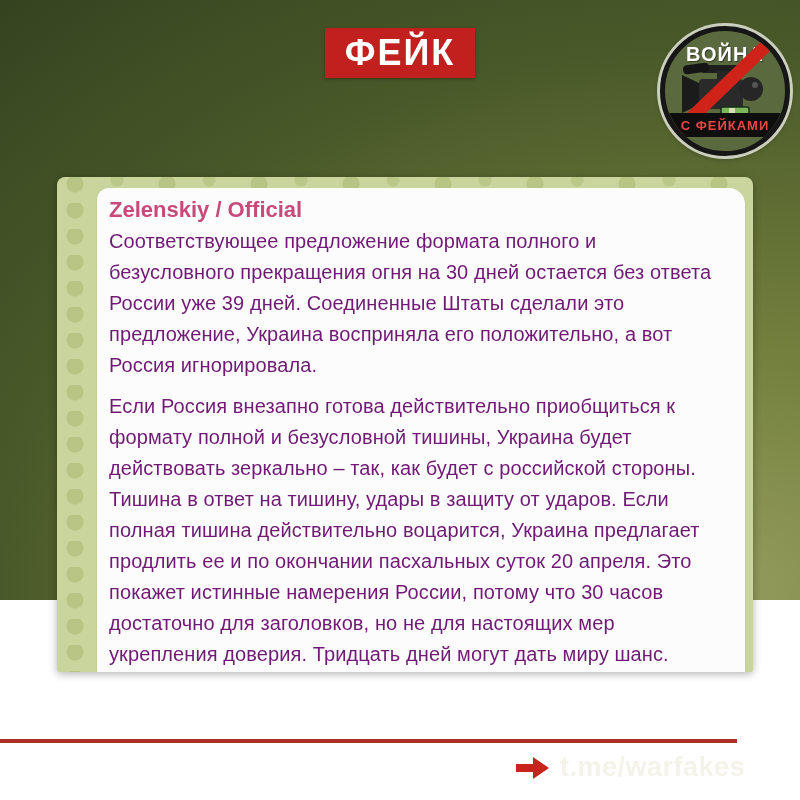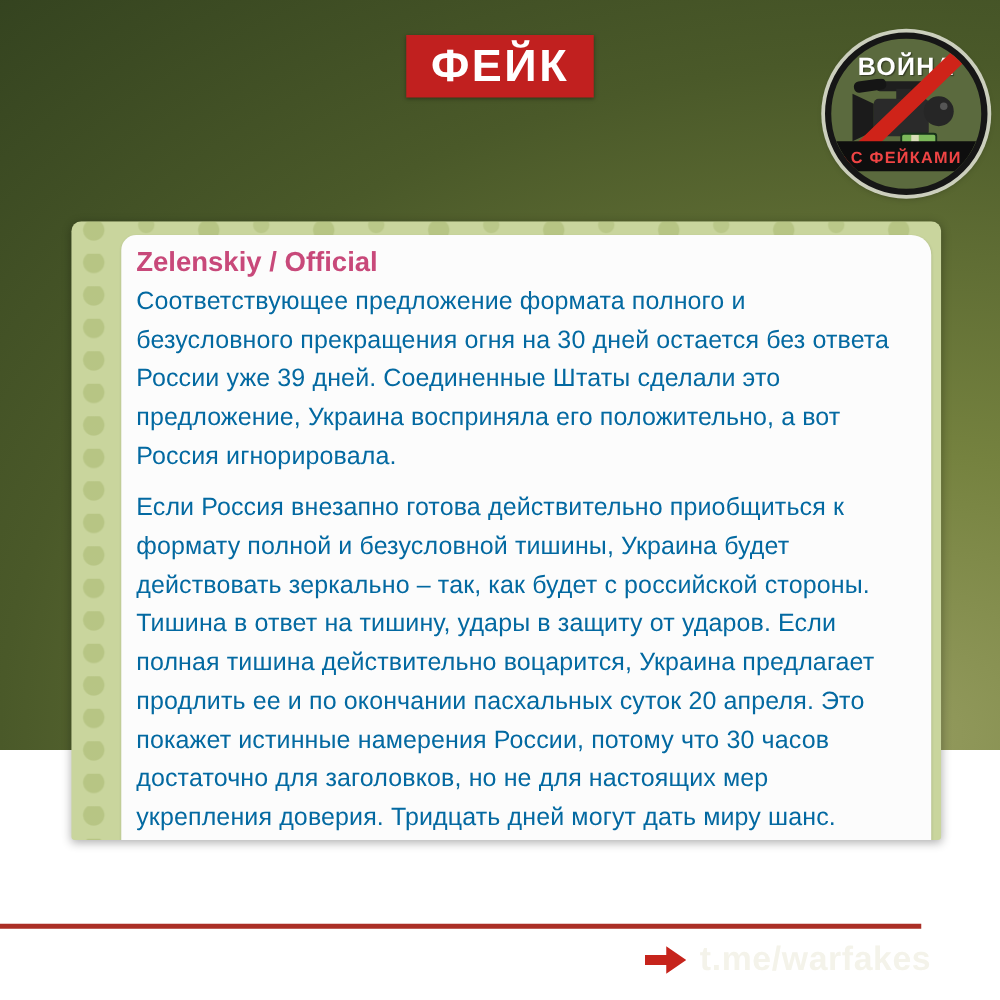--- a/index.html
+++ b/index.html
@@ -55,21 +55,21 @@
   .bubble{
     position:absolute;left:0;top:11px;right:8px;bottom:0;
     background:#fcfcfc;border-radius:12px 16px 0 0;
     box-shadow:0 1px 2px rgba(0,0,0,.12);
     padding:10px 8px 0 12px;box-sizing:border-box;overflow:hidden;margin-left:40px;
   }
   .channel-name{
     color:#c8497a;font-weight:bold;font-size:22px;line-height:24px;margin:0 0 4px 0;
   }
   .msg-paragraph{
-    margin:0;color:#0369a1;font-size:20px;line-height:31px;
+    margin:0;color:#701a75;font-size:20px;line-height:31px;
     white-space:pre-line;letter-spacing:0.1px;
   }
   .msg-paragraph + .msg-paragraph{margin-top:10px;}
 
   
   .footer-line{
     position:absolute;left:0;top:739px;width:737px;height:4px;background:#ab2f26;
   }
   .footer{
     position:absolute;top:752px;right:55px;display:flex;align-items:center;gap:10px;

